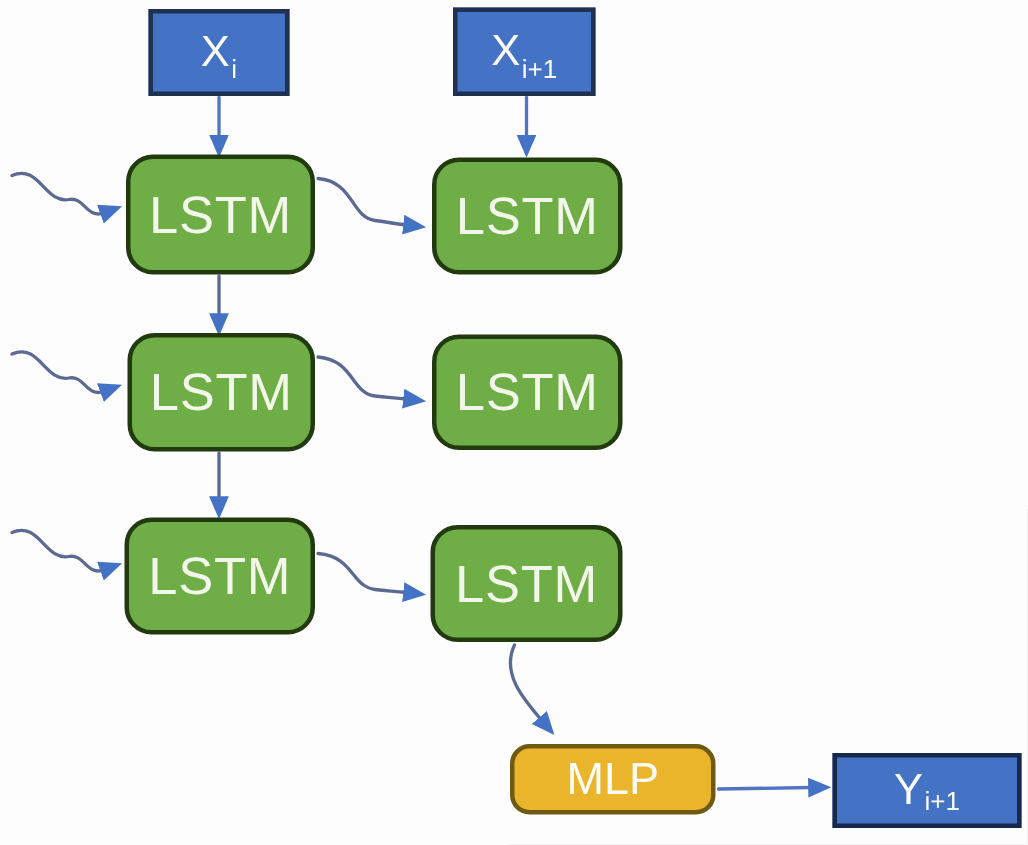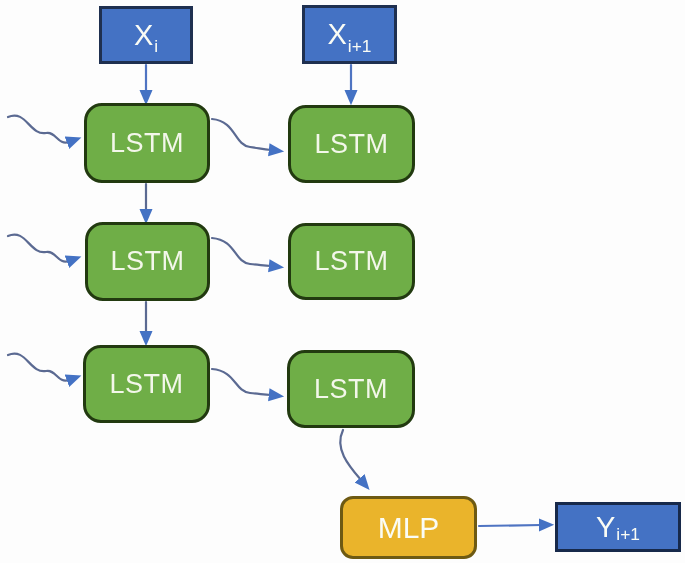--- a/index.html
+++ b/index.html
@@ -18,21 +18,21 @@
   .node {
     position:absolute; display:flex; align-items:center; justify-content:center;
     color:var(--text); text-align:center; line-height:1;
   }
   .input-box {
     background:var(--input-fill); border:3px solid var(--input-border);
     font-size:29px;
   }
   .lstm-box {
     background:var(--lstm-fill); border:3px solid var(--lstm-border);
-    border-radius:18px; font-size:27px; letter-spacing:0.5px;
+    border-radius:18px; font-size:35px; letter-spacing:0.5px;
     color:#f3f7ea;
   }
   .mlp-box {
     background:var(--mlp-fill); border:3px solid var(--mlp-border);
     border-radius:13px; font-size:30px;
   }
   .output-box {
     background:var(--output-fill); border:3px solid var(--output-border);
     font-size:29px;
   }
@@ -93,21 +93,21 @@
   <div class="node lstm-box" style="left:288px; top:223px; width:127px; height:77px;">
     <span>LSTM</span>
   </div>
   <div class="node lstm-box" style="left:83px; top:345px; width:127px; height:78px;">
     <span>LSTM</span>
   </div>
   <div class="node lstm-box" style="left:287px; top:350px; width:128px; height:78px;">
     <span>LSTM</span>
   </div>
 
-  <div class="node mlp-box" style="left:340px; top:496px; width:137px; height:63px;">
+  <div class="node mlp-box" style="left:340px; top:496px; width:137px; height:47px;">
     <span>MLP</span>
   </div>
 
   <div class="node output-box" style="left:555px; top:502px; width:126px; height:50px;">
     <span>Y</span>
       <span class="sub">i+1</span>
   </div>
 
 </div>
 

